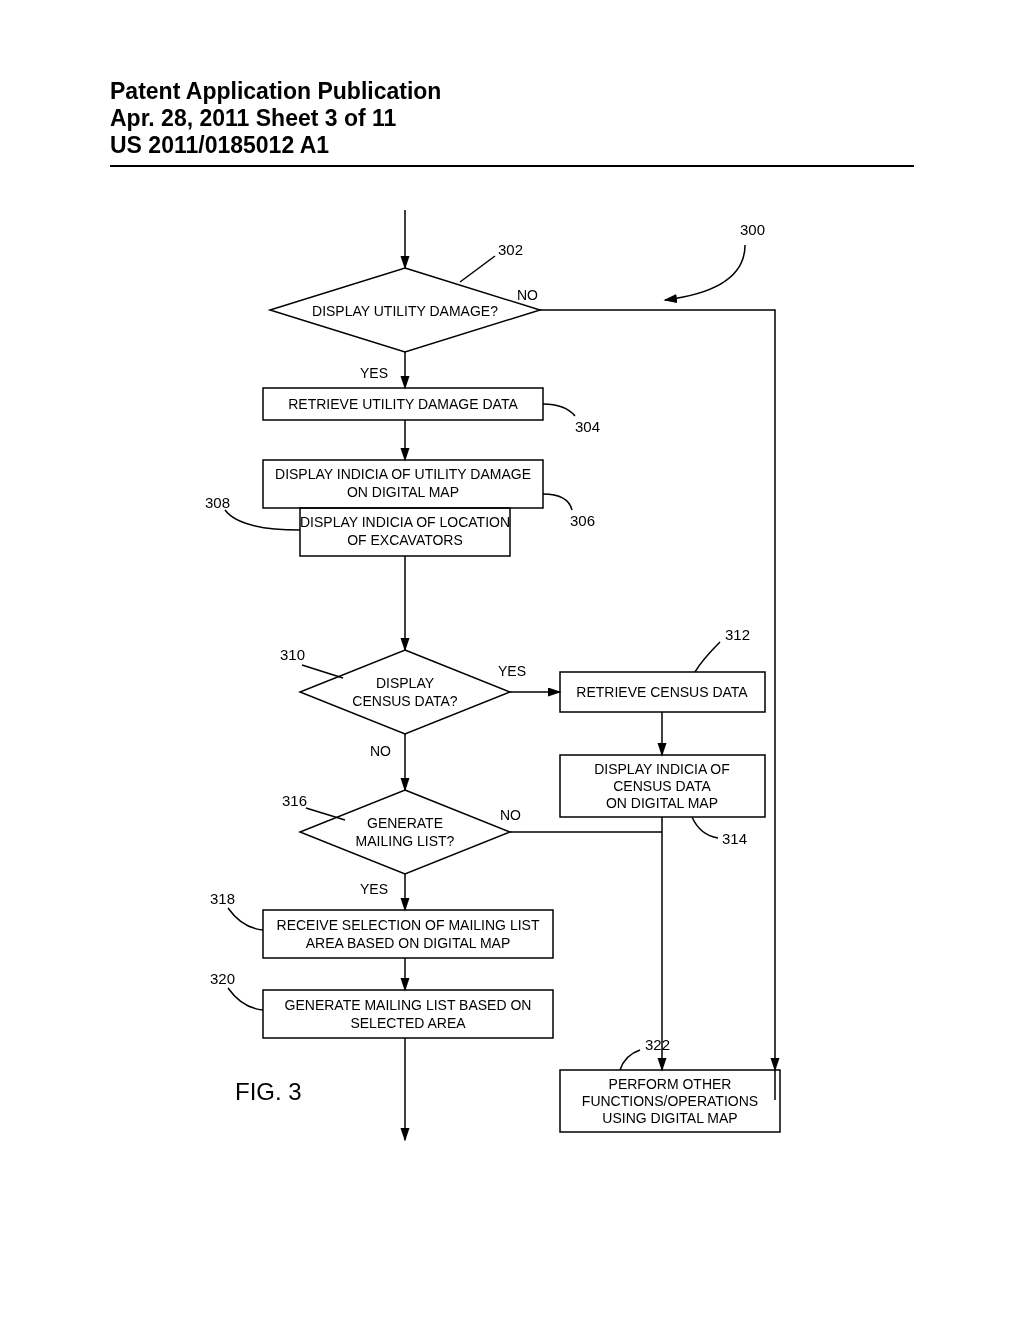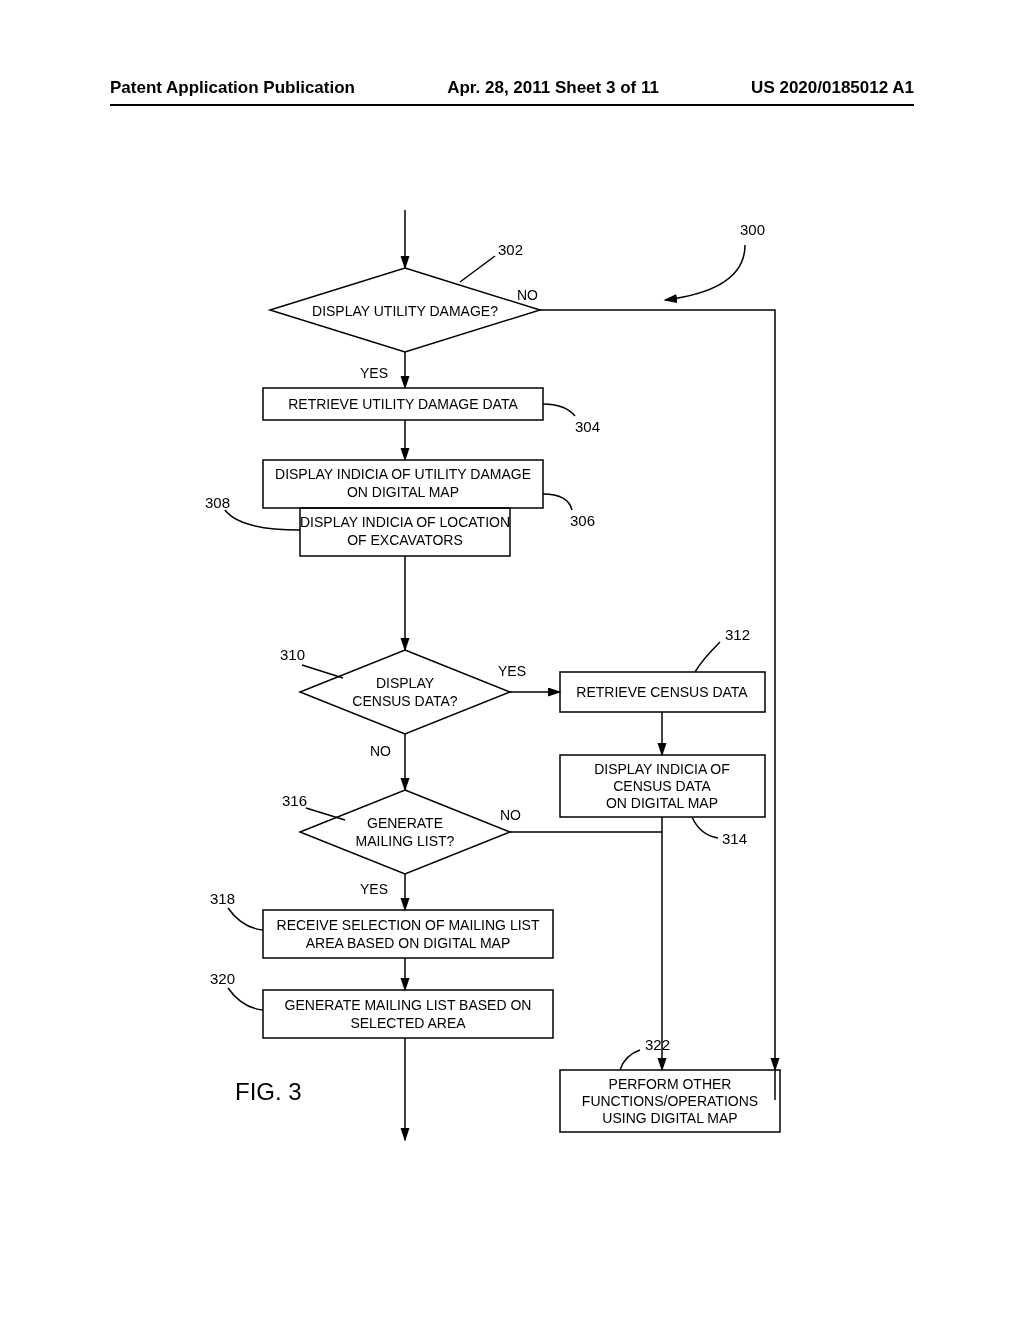--- a/index.html
+++ b/index.html
@@ -15,24 +15,25 @@
     height: 1320px;
     background: #fff;
   }
   .header {
     position: absolute;
     top: 78px;
     left: 110px;
     right: 110px;
     display: flex;
     justify-content: space-between;
-    font-size: 17px;
+    font-size: 23px;
     font-weight: bold;
     border-bottom: 2px solid #000;
     padding-bottom: 6px;
+    flex-direction: column;
   }
   .header > span { white-space: nowrap; }
 
   
   .svgwrap {
     position: absolute;
     left: 0; top: 0;
     width: 1024px;
     height: 1320px;
   }
@@ -48,21 +49,21 @@
   .thin { stroke: #000; stroke-width: 1.5; fill: none; }
   .arrowhead { fill: #000; }
 </style>
 </head>
 <body>
 
 <div class="page">
   <div class="header">
     <span>Patent Application Publication</span>
     <span>Apr. 28, 2011   Sheet 3 of 11</span>
-    <span>US 2020/0185012 A1</span>
+    <span>US 2011/0185012 A1</span>
   </div>
 
   <svg class="svgwrap" viewBox="0 0 1024 1320">
     <defs>
       <marker id="ah" markerWidth="10" markerHeight="10" refX="8" refY="3" orient="auto">
         <path d="M0,0 L9,3 L0,6 Z" class="arrowhead"></path>
       </marker>
     </defs>
 
     <text x="740" y="235" class="ref">300</text>

